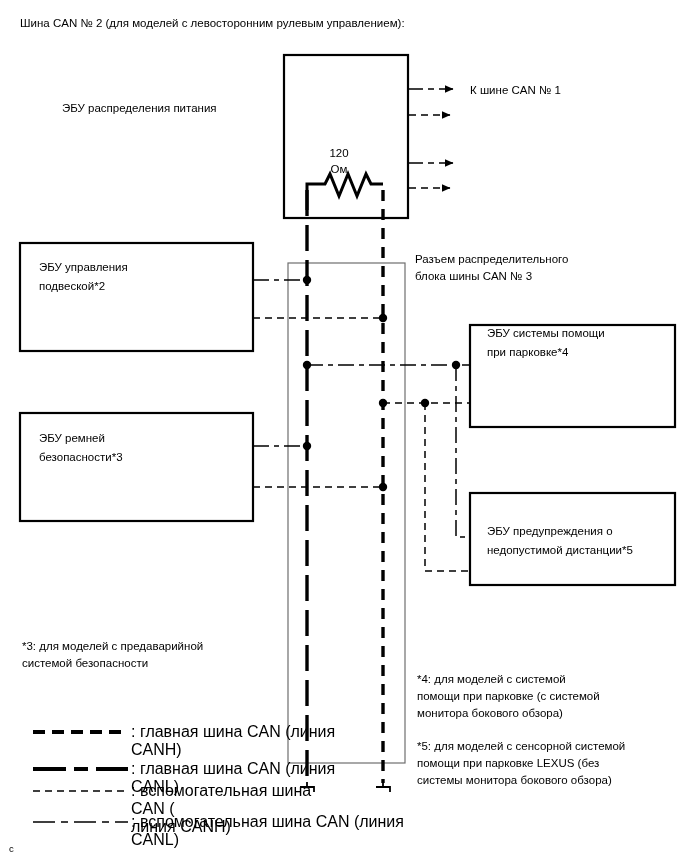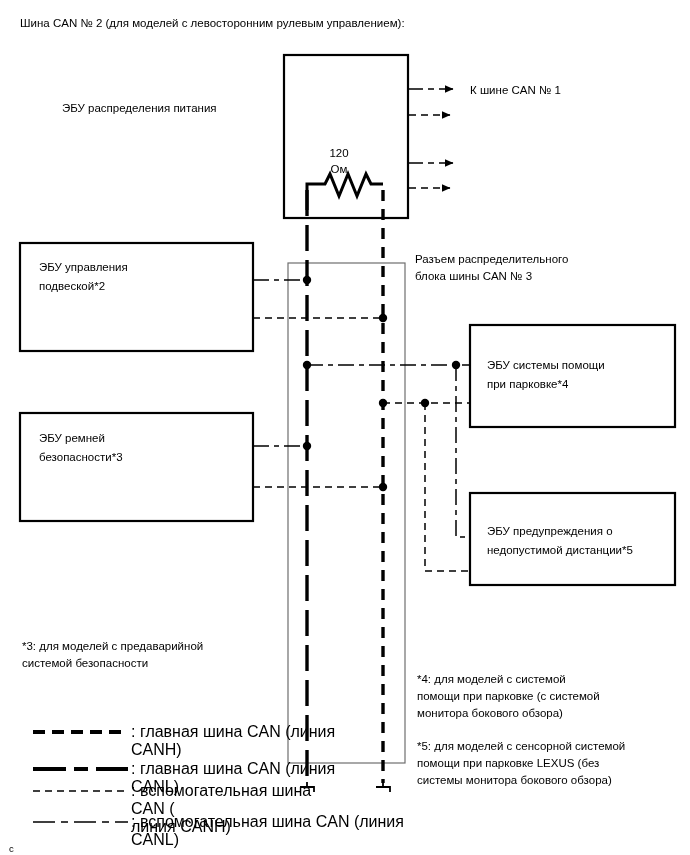--- a/index.html
+++ b/index.html
@@ -144,21 +144,21 @@
   <div class="txt" style="left:470px; top:82px; width:200px;">К шине CAN № 1</div>
 
   <div class="txt" style="left:415px; top:251px; width:235px;">Разъем распределительного
 блока шины CAN № 3</div>
 
   <div class="txt box-label" style="left:39px; top:258px; width:205px;">ЭБУ управления
 подвеской*2</div>
   <div class="txt box-label" style="left:39px; top:429px; width:205px;">ЭБУ ремней
 безопасности*3</div>
 
-  <div class="txt box-label" style="left:487px; top:356px; width:190px;">ЭБУ системы помощи
+  <div class="txt box-label" style="left:487px; top:324px; width:190px;">ЭБУ системы помощи
 при парковке*4</div>
   <div class="txt box-label" style="left:487px; top:522px; width:190px;">ЭБУ предупреждения о
 недопустимой дистанции*5</div>
 
   <div class="txt note-txt" style="left:22px; top:638px; width:245px;">*3: для моделей с предаварийной
 системой безопасности</div>
 
   <div class="txt note-txt" style="left:417px; top:671px; width:260px;">*4: для моделей с системой
 помощи при парковке (с системой
 монитора бокового обзора)</div>

